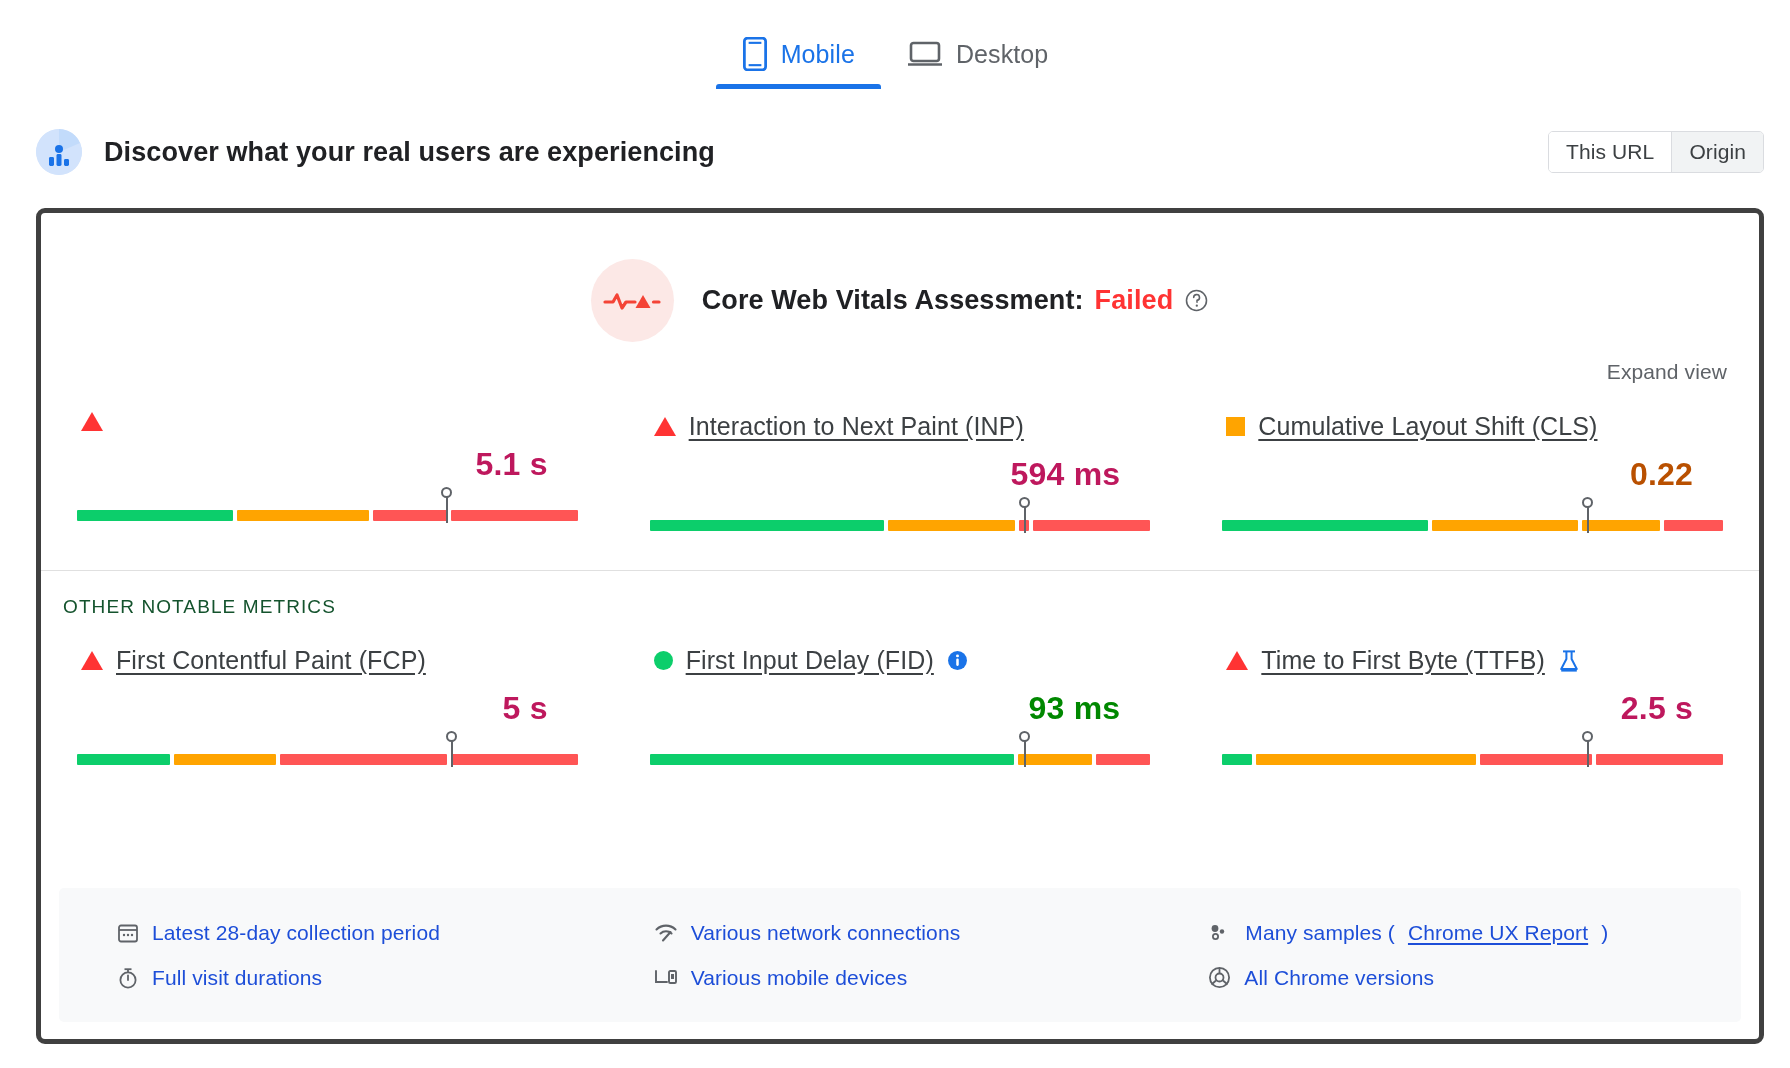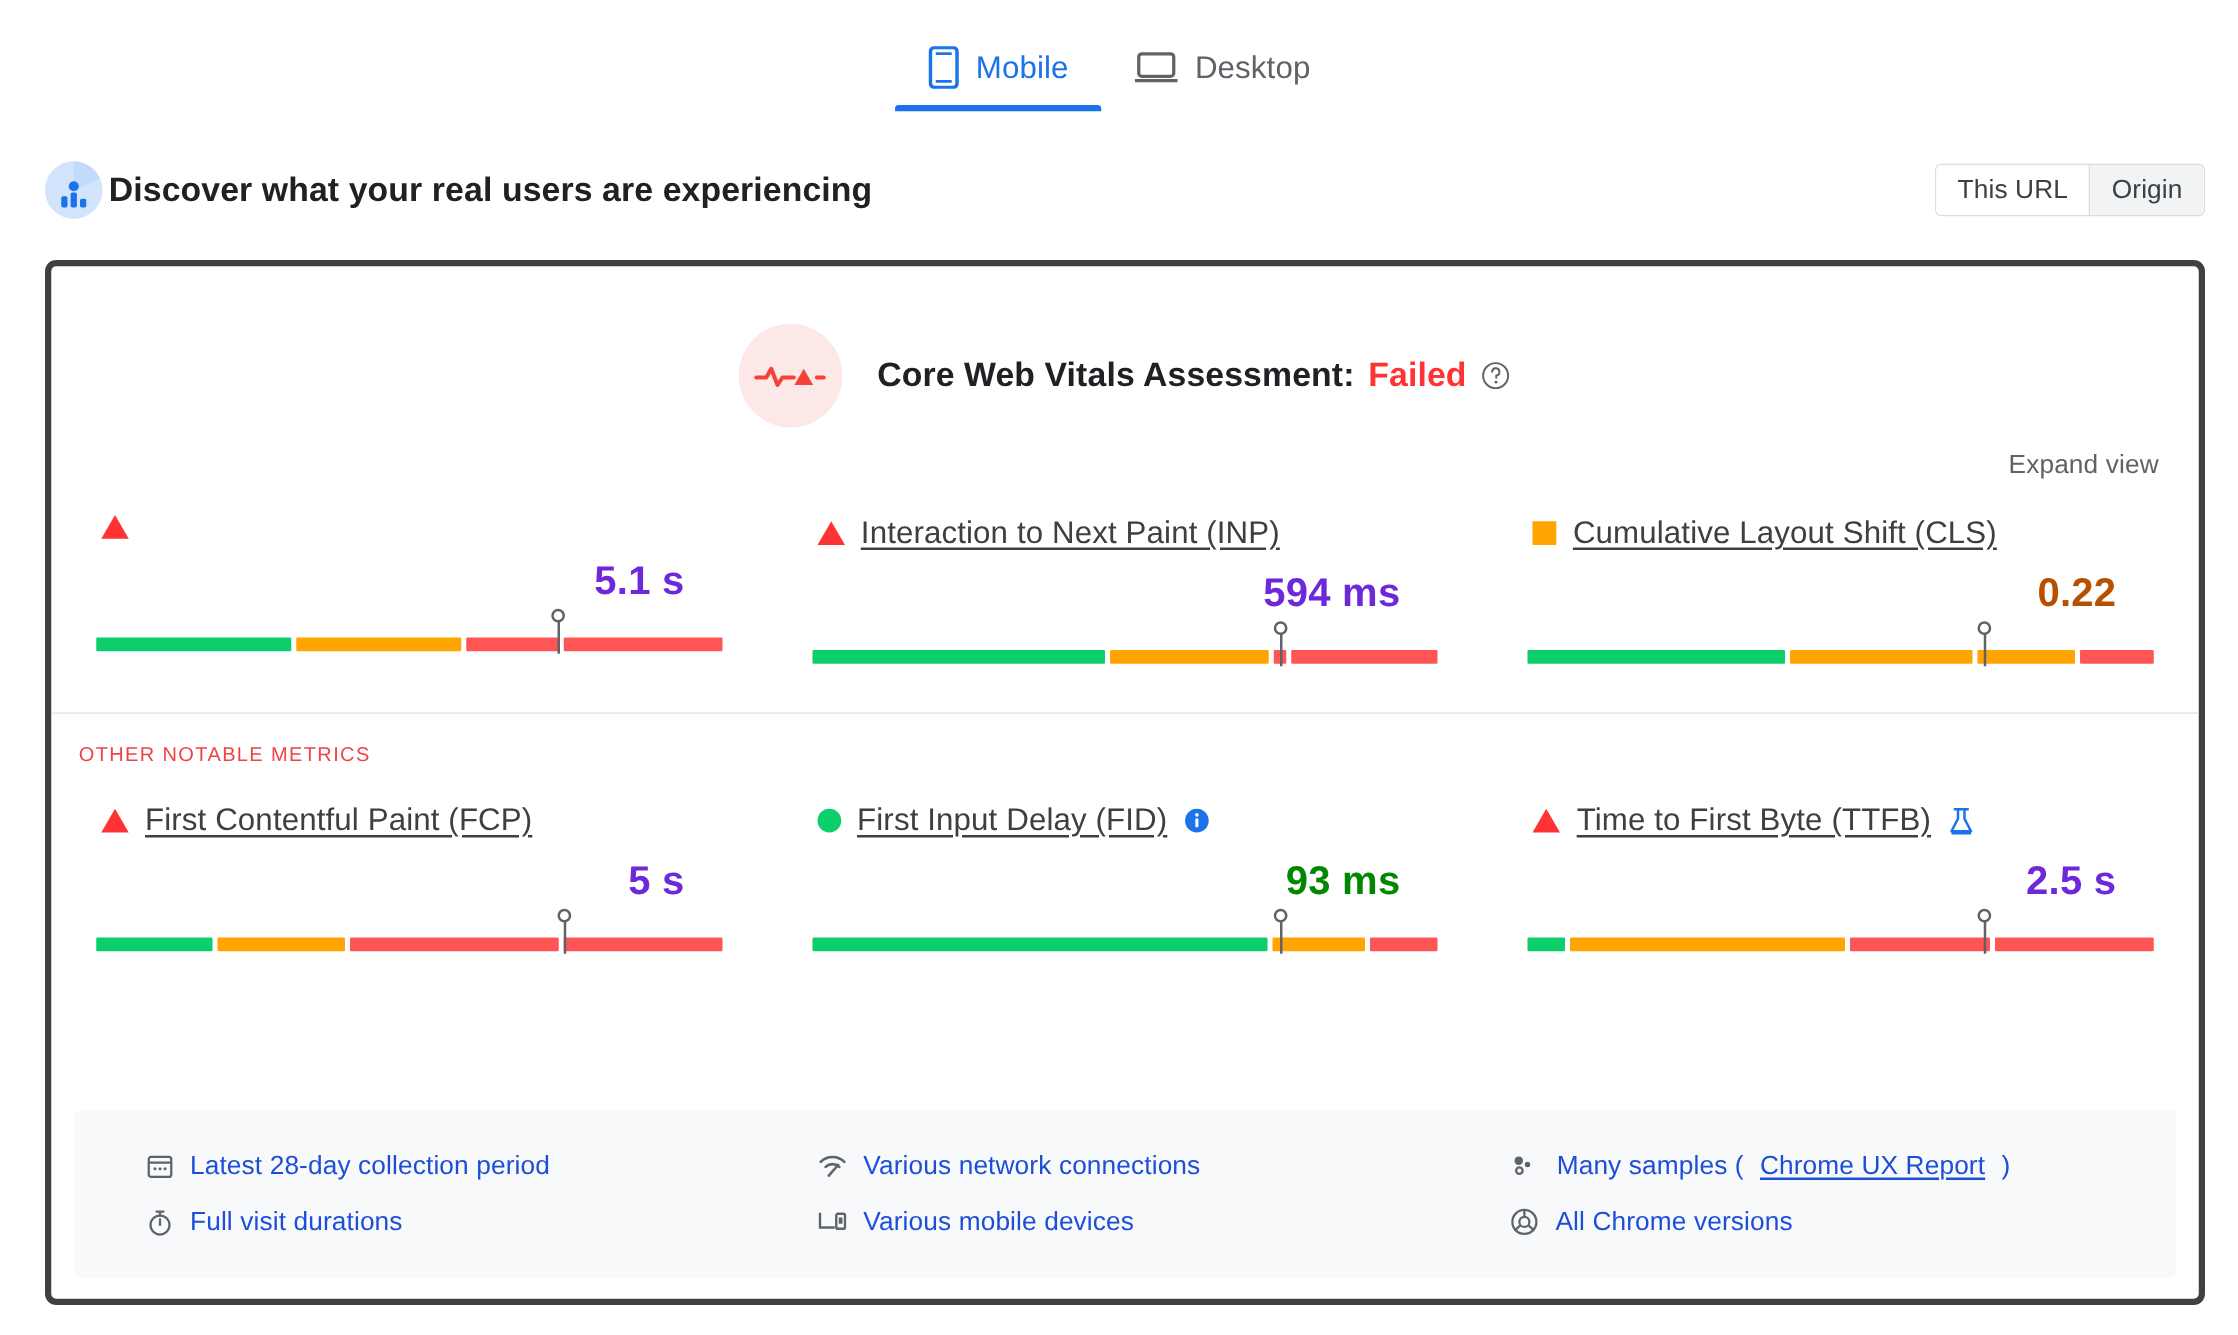--- a/index.html
+++ b/index.html
@@ -56,21 +56,21 @@
     width: 46px; height: 46px;
     border-radius: 50%;
     background: #d2e3fc;
     display: flex; align-items: center; justify-content: center;
     flex: none;
     overflow: hidden;
   }
   .discover-title {
     font-size: 27px;
     font-weight: 700;
-    margin-left: 5px;
+    margin-left: 22px;
     color: #202124;
     letter-spacing: .1px;
   }
   .scope-toggle {
     margin-left: auto;
     display: flex;
     border: 1px solid #dadce0;
     border-radius: 5px;
     overflow: hidden;
     height: 42px;
@@ -169,21 +169,21 @@
   }
   .inline-icon { display: flex; align-items: center; flex: none; }
 
   .metric-value {
     text-align: right;
     font-size: 32px;
     font-weight: 700;
     padding: 15px 48px 0 0;
     letter-spacing: .2px;
   }
-  .v-red { color: #6d28d9; }
+  .v-red { color: #be185d; }
   .v-orange { color: #b95000; }
   .v-green { color: #080; }
 
   .bar-wrap {
     position: relative;
     height: 34px;
     margin: 7px 18px 0 18px;
   }
   .bar {
     position: absolute;
@@ -214,22 +214,22 @@
     background: #fff;
     box-sizing: border-box;
   }
 
   .divider {
     height: 1px;
     background: #e0e0e0;
     margin: 36px 0 0 0;
   }
   .section-label {
-    font-size: 16px;
-    color: #ef4444;
+    font-size: 19px;
+    color: #14532d;
     letter-spacing: 1.1px;
     padding: 25px 0 0 22px;
   }
 
   
   .card-footer {
     position: absolute;
     left: 18px; right: 18px; bottom: 17px;
     background: #f8f9fa;
     border-radius: 5px;

